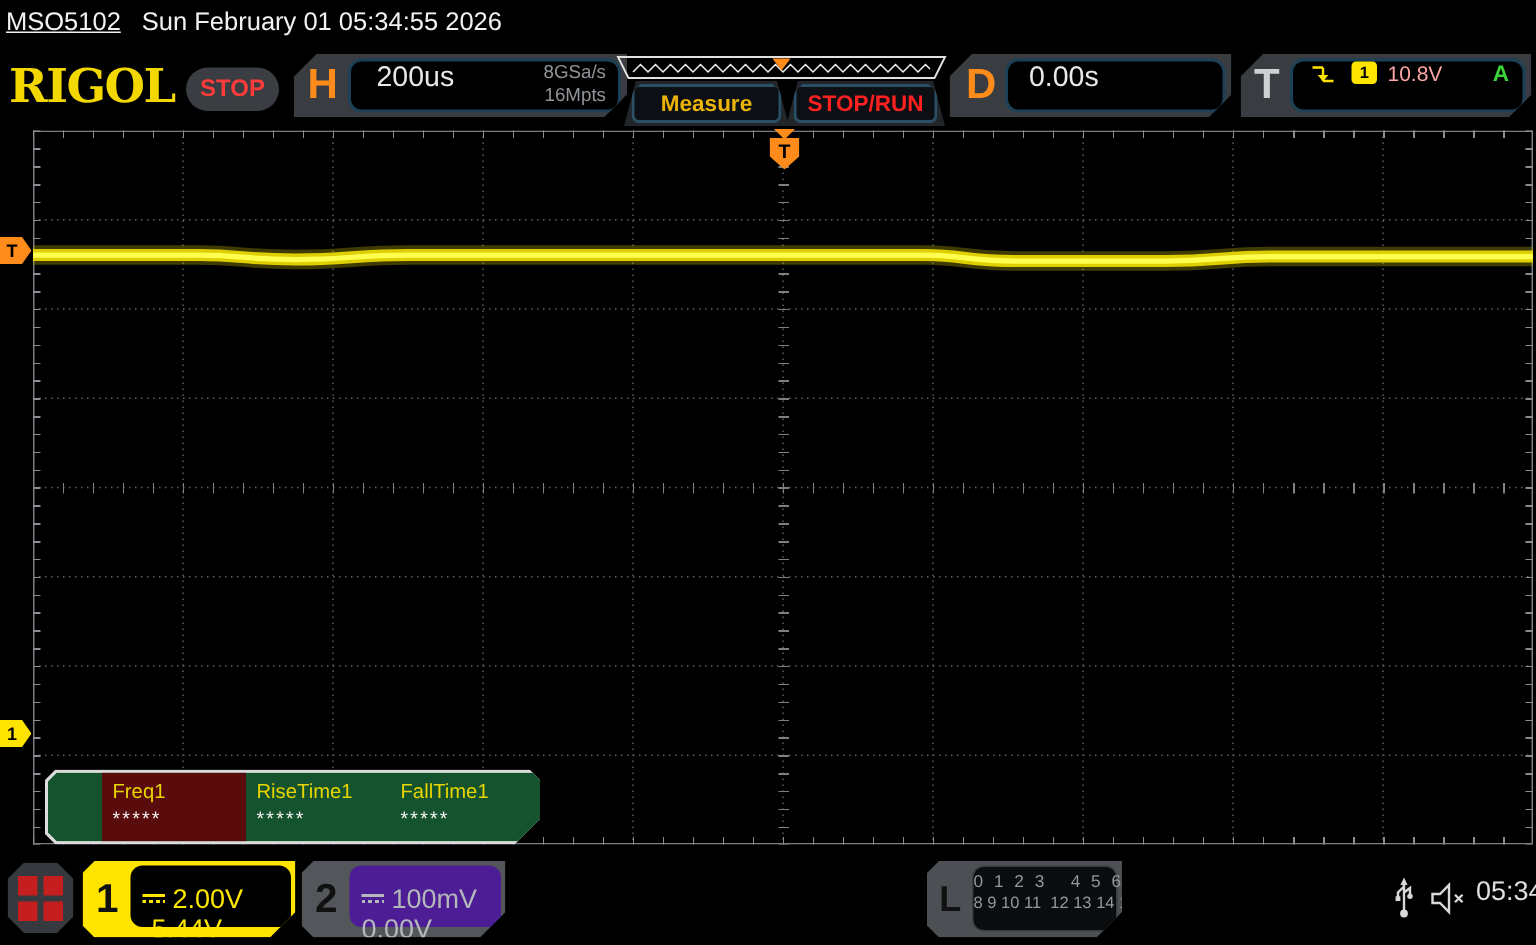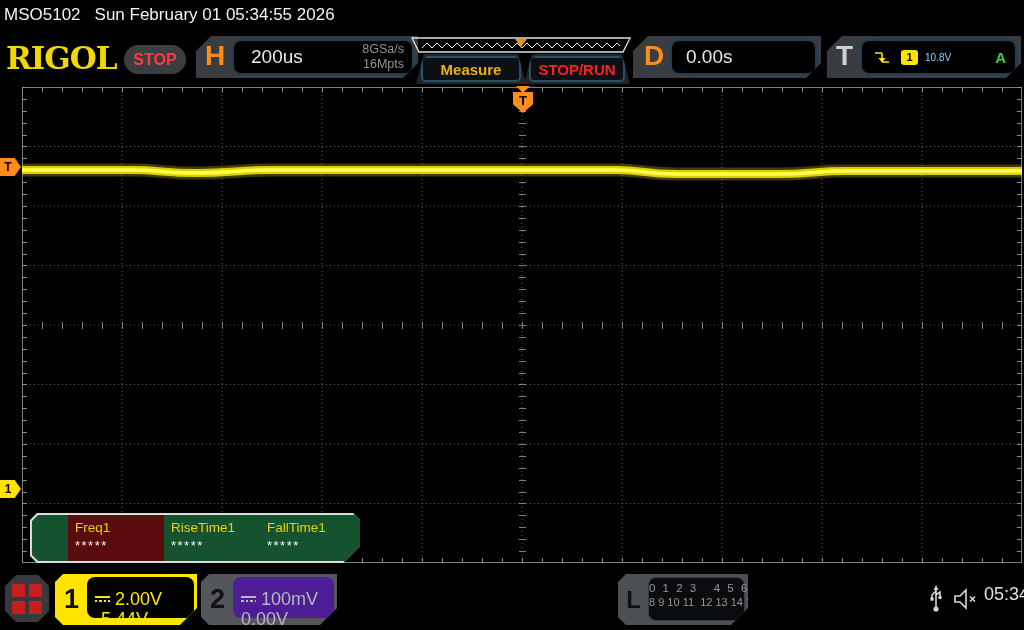--- a/index.html
+++ b/index.html
@@ -3,36 +3,36 @@
 <meta charset="utf-8">
 <style>
   * { margin:0; padding:0; box-sizing:border-box; }
   html,body { width:1024px; height:630px; background:#000; overflow:hidden;
               font-family:"Liberation Sans", sans-serif; }
   .abs { position:absolute; }
 
   
   #titlebar { left:0; top:0; width:1024px; height:32px; color:#f2f2f2;
               font-size:17px; line-height:30px; padding-left:4px; }
-  #titlebar .model { margin-right:14px; }
+  #titlebar .model { margin-right:14px;text-decoration:underline; }
 
   
   #header { left:0; top:32px; width:968px; height:52px; background:#000; }
 
   #rigol-logo { left:6px; top:8px; font-family:"DejaVu Serif", serif;
                 font-weight:bold; font-size:31px; color:#f2d800; letter-spacing:-1px; }
   #stop-badge { left:124px; top:13px; width:62px; height:29px; background:#3a3d41;
                 border-radius:15px; color:#ff3b3b; font-weight:bold; font-size:16px;
                 display:flex; align-items:center; justify-content:center; }
 
   .hud-box { background:#393d41;
              clip-path:polygon(15px 0,100% 0,100% calc(100% - 15px),calc(100% - 15px) 100%,0 100%,0 15px); }
   .hud-label { position:absolute; top:4px; font-size:28px; font-weight:bold; }
   .hud-inset { position:absolute; top:3px; bottom:3px; right:4px; background:#000;
-               border:2px solid #1c4156; border-radius:9px; display:flex; align-items:center; }
+               border:2px solid #1c4156; border-radius:9px; display:flex; }
 
   #h-box { left:196px; top:4px; width:222px; height:42px; }
   #h-box .hud-label { left:9px; color:#ff8c1a; }
   #h-box .hud-inset { left:36px; }
   #h-timebase { color:#e8e8e8; font-size:19px; padding-left:17px; flex:1; }
   #h-rates { text-align:right; color:#909498; font-size:12.5px; line-height:1.2;
              padding-right:8px; }
 
   #delay-indicator { left:410px; top:5px; width:222px; height:17px; }
 
@@ -51,21 +51,21 @@
   #d-box .hud-label { left:11px; color:#ff8c1a; }
   #d-box .hud-inset { left:37px; }
   #d-value { color:#e8e8e8; font-size:19px; padding-left:14px; }
 
   #t-box { left:827px; top:4px; width:194px; height:42px; }
   #t-box .hud-label { left:9px; color:#cdd1d4; }
   #t-box .hud-inset { left:33px; padding:0 9px 0 12px; }
   #t-source { width:17px; height:15px; background:#ffe400; border-radius:3px; color:#000;
               font-size:11px; font-weight:bold; display:flex; align-items:center;
               justify-content:center; margin:0 7px 0 11px; }
-  #t-level { color:#7dd3fc; font-size:10px; flex:1; }
+  #t-level { color:#fca5a5; font-size:14px; flex:1; }
   #t-mode  { color:#38d438; font-size:15px; font-weight:bold; }
 
   
   #grid { left:22px; top:87px; width:1000px; height:476px; background:#000; }
   .tick-top    { left:0; top:0;    width:1000px; height:5px;
                  background:repeating-linear-gradient(to right,#8a8e92 0 1px,transparent 1px 20px); }
   .tick-bottom { left:0; bottom:0; width:1000px; height:5px;
                  background:repeating-linear-gradient(to right,#8a8e92 0 1px,transparent 1px 20px); }
   .tick-left   { left:0; top:0;   width:5px; height:476px;
                  background:repeating-linear-gradient(to bottom,#8a8e92 0 1px,transparent 1px 11.9px); }

